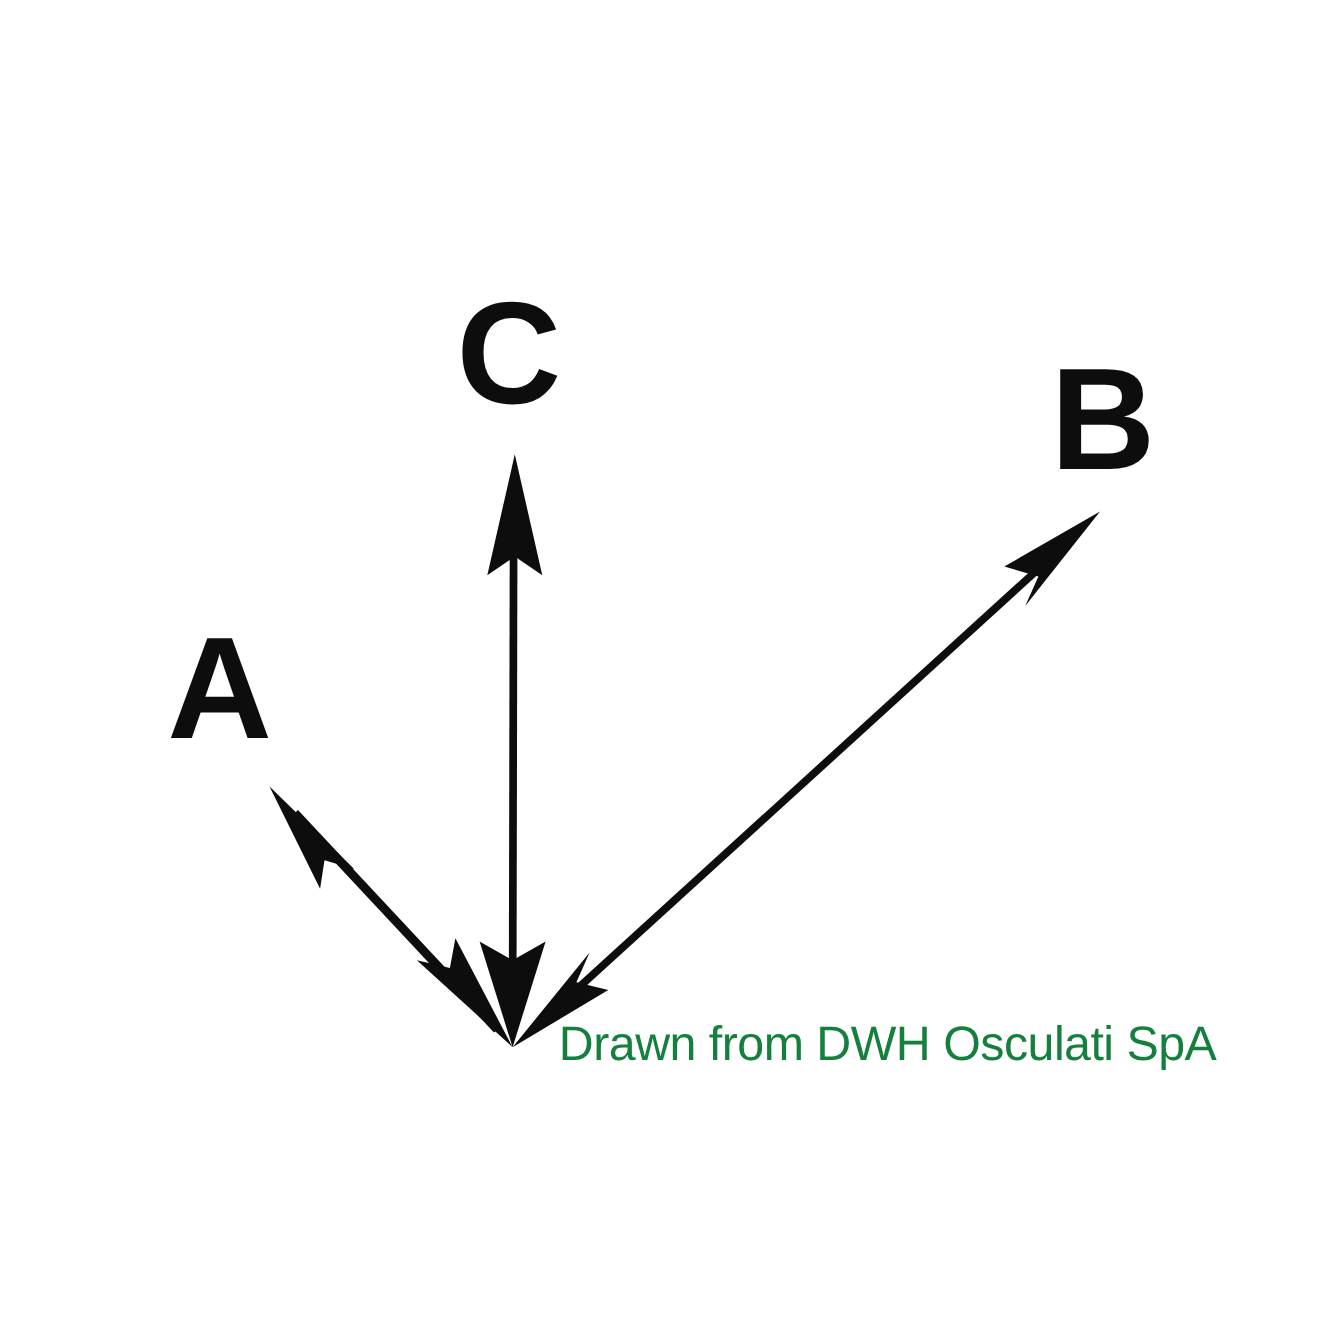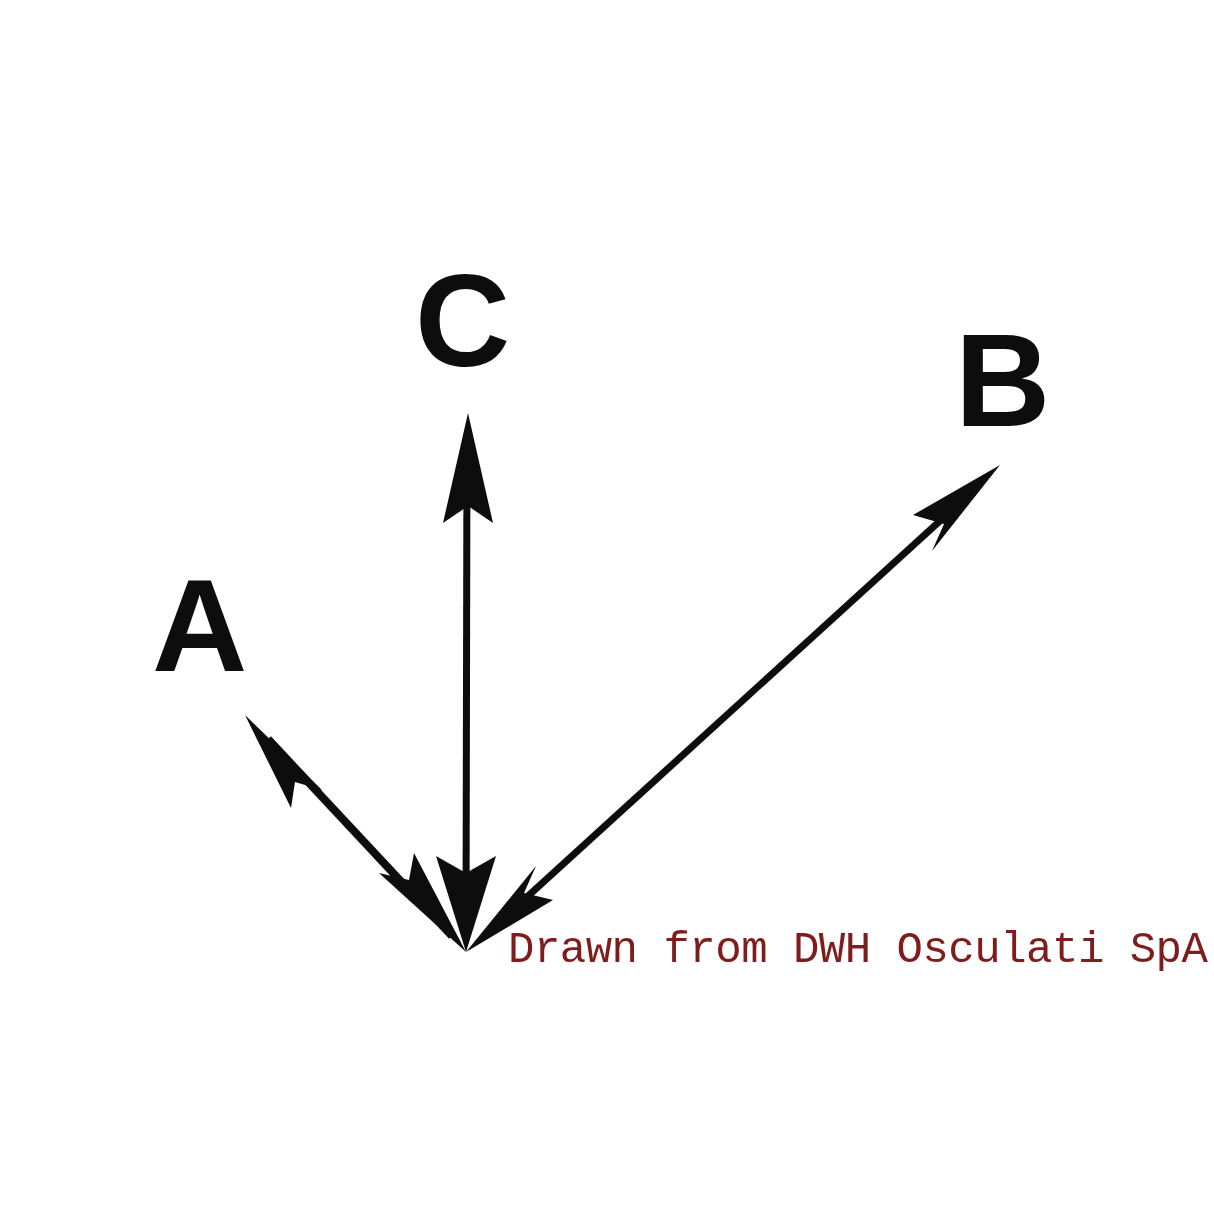--- a/index.html
+++ b/index.html
@@ -37,24 +37,24 @@
     -webkit-font-smoothing: none;
     user-select: none;
   }
   #label-A { left: 152px; top: 560px; }
   #label-B { left: 955px; top: 315px; }
   #label-C { left: 415px; top: 255px; }
   #caption {
     position: absolute;
     left: 508px;
     top: 928px;
-    font-family: Liberation Mono, monospace;
+    font-family: Liberation Sans, sans-serif;
     font-size: 44px;
     line-height: 1;
-    color: #7f1d1d;
+    color: #15803d;
     white-space: nowrap;
     letter-spacing: -0.5px;
     user-select: none;
   }
 </style>
 </head>
 <body>
 
 <div id="canvas">
 

